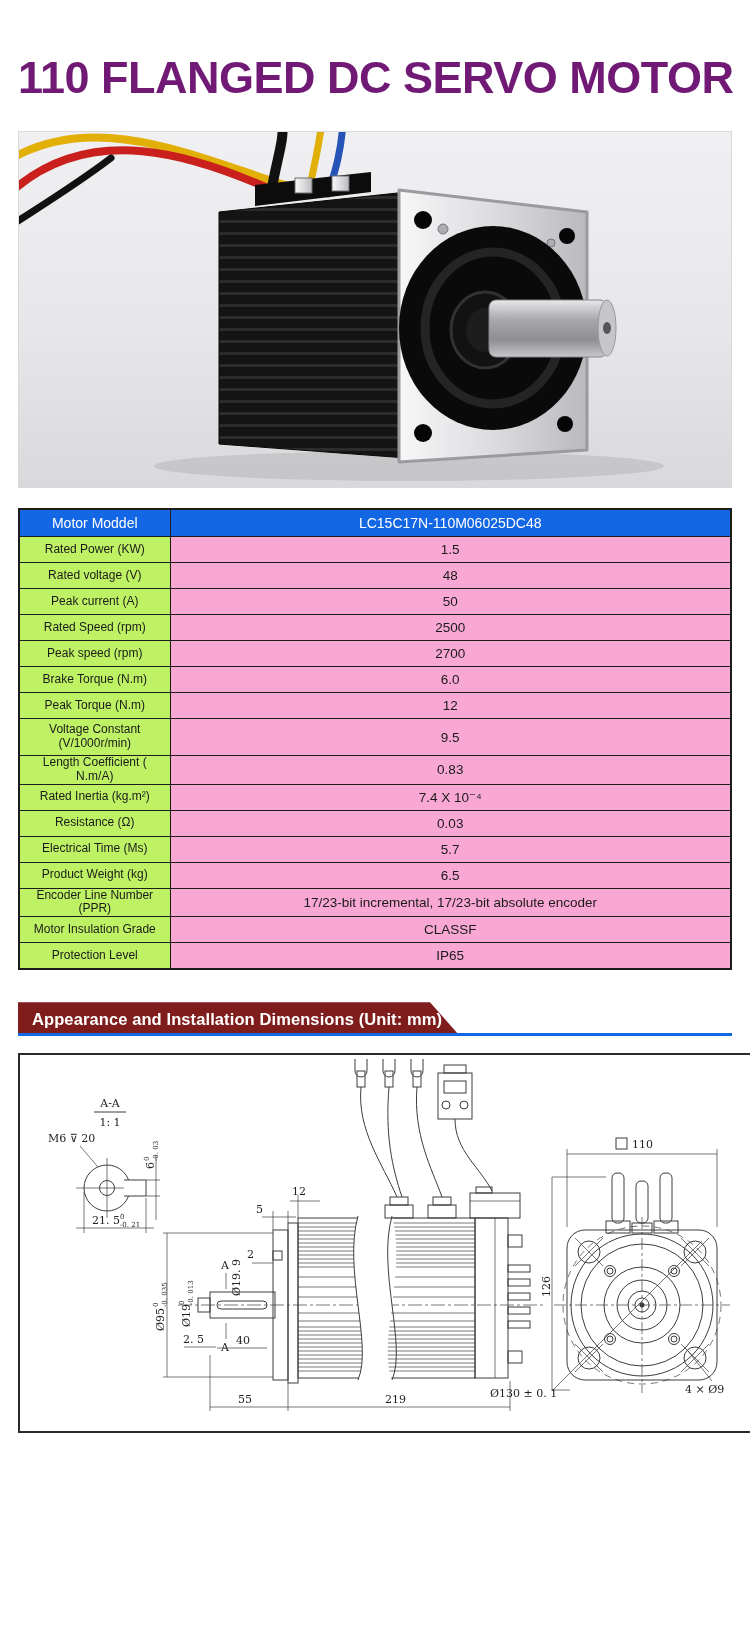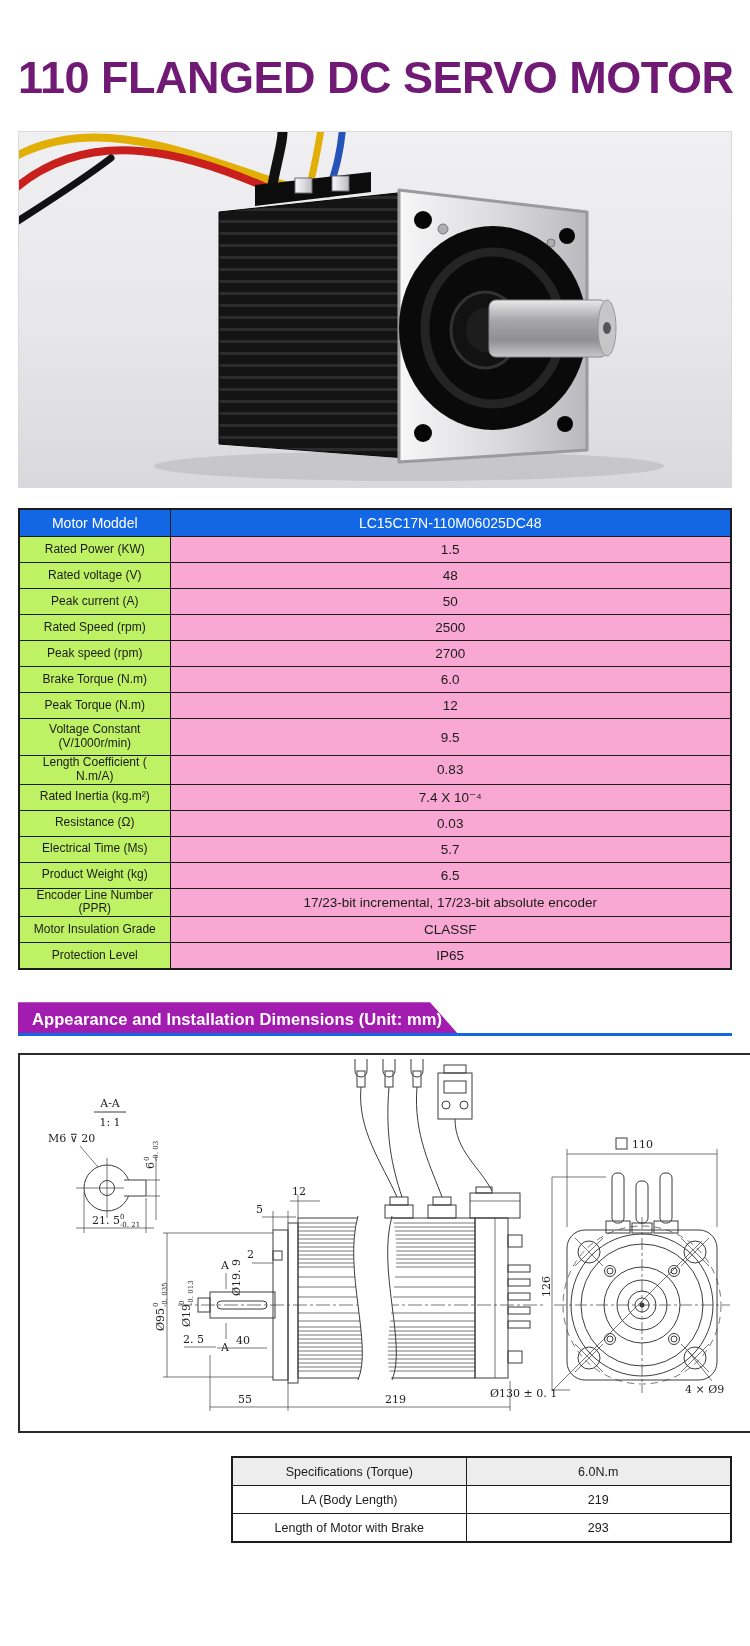--- a/index.html
+++ b/index.html
@@ -32,21 +32,21 @@
   .spec-table td,.spec-table th{border:1px solid #1c1c1c;padding:0 4px;overflow:hidden;}
   .spec-table{border:2px solid #1c1c1c;}
   .spec-table col.c-label{width:151px;}
   .spec-table .hdr th{background:#1367e4;color:#ffffff;font-size:14px;font-weight:normal;height:26px;text-align:center;margin-left:28px;}
   .spec-table td.lbl{background:#bef264;font-size:12px;text-align:center;height:25px;line-height:1.15;}
   .spec-table td.val{background:#f9a8d4;font-size:13.5px;text-align:center;height:25px;}
   .spec-table tr.tall td{height:36px;}
 
   
   .section-banner{position:relative;margin:32px 0 0 18px;width:714px;height:34px;}
-  .section-banner .trapezoid{position:absolute;left:0;top:0;width:442px;height:34px;background:#a21caf;
+  .section-banner .trapezoid{position:absolute;left:0;top:0;width:442px;height:34px;background:#7f1d1d;
     clip-path:polygon(0 0,412px 0,442px 34px,0 34px);display:flex;align-items:center;}
   .section-banner .underline{position:absolute;left:0;bottom:0;width:714px;height:3px;background:#1268e3;}
   .section-banner .sec-title{color:#ffffff;font-size:16.5px;font-weight:bold;padding-left:14px;letter-spacing:0.1px;}
 
   
   .drawing-box{margin:17px 18px 0 18px;width:710px;height:376px;border:2px solid #2b2b2b;background:#ffffff;padding-left:20px;}
   .drawing-box svg{display:block;}
   .cad{stroke:#3c3c3c;fill:none;stroke-width:1;}
   .cad-thin{stroke:#3c3c3c;fill:none;stroke-width:0.7;}
   .cad-txt{fill:#222222;font-family:"DejaVu Serif","Liberation Serif",serif;font-size:11px;}
@@ -435,36 +435,14 @@
           <line class="cad-thin" x1="512" y1="122" x2="512" y2="335"></line>
           <line class="cad-thin" x1="512" y1="122" x2="566" y2="122"></line>
           <line class="cad-thin" x1="512" y1="335" x2="530" y2="335"></line>
           <text class="cad-txt" x="450" y="342">Ø130 ± 0. 1</text>
           <text class="cad-txt" x="645" y="338">4 × Ø9</text>
         </g>
       </g>
     </svg>
   </div>
 
-  <div class="bottom-table-wrap">
-    <table class="bottom-table">
-      <colgroup>
-          <col class="c-label">
-          <col>
-        </colgroup>
-      <tbody>
-          <tr class="bhdr">
-            <td class="lbl">Specifications (Torque)</td>
-            <td class="val">6.0N.m</td>
-          </tr>
-          <tr>
-            <td class="lbl">LA (Body Length)</td>
-            <td class="val">219</td>
-          </tr>
-          <tr>
-            <td class="lbl">Length of Motor with Brake</td>
-            <td class="val">293</td>
-          </tr>
-        </tbody>
-    </table>
-  </div>
 
 </div>
 
 </body></html>

